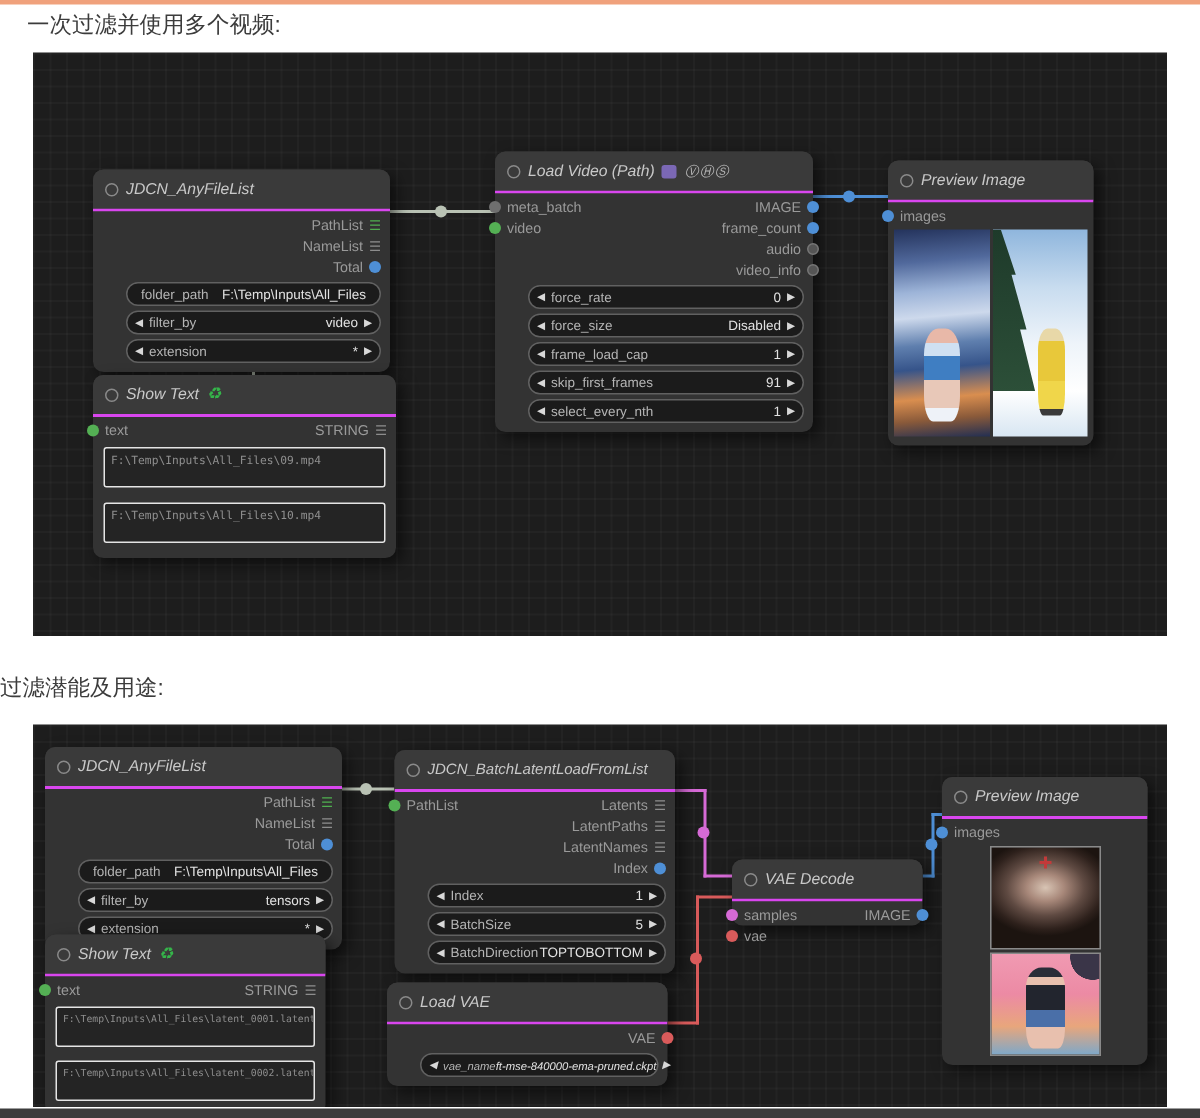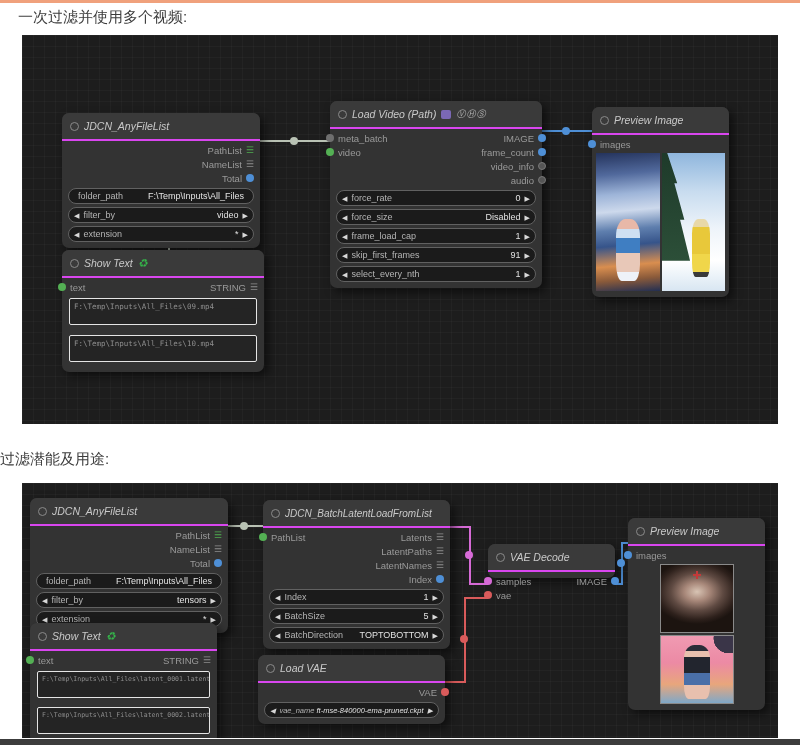--- a/index.html
+++ b/index.html
@@ -31,21 +31,21 @@
   .row{position:relative;display:flex;align-items:center;height:14px;padding:0 8px;}
   .ilabel{color:#9a9a9a;}
   .olabel{margin-left:auto;color:#9a9a9a;}
   .dot{width:8px;height:8px;border-radius:50%;position:absolute;top:3px;z-index:3;}
   .dot.in{left:-4px;} .dot.out{right:-4px;}
   .dgreen{background:#54b054;} .dblue{background:#4e8fd6;} .dgray{background:#6f6f6f;}
   .dpink{background:#d66ad6;} .dred{background:#d95b5b;} .ddark{background:#555;border:1px solid #777;width:6px;height:6px;}
   .licon{margin-left:4px;margin-right:-2px;font-size:9px;line-height:1;}
   .licon::before{content:"\2630";}
   .lgreen{color:#4fae4f;} .lgray{color:#8d8d8d;}
-  .widgets{padding:3px 6px 3px;}
+  .widgets{padding:3px 6px 3px;margin-left:16px;}
   .widget{height:14px;display:flex;align-items:center;background:#1b1b1b;
     border:1px solid #616161;border-radius:8px;padding:0 5px;margin-bottom:3px;
     font-size:9px;color:#b5b5b5;white-space:nowrap;}
   .arr{color:#d8d8d8;font-size:7px;line-height:1;}
   .arr.l::before{content:"\25C0";} .arr.r::before{content:"\25B6";}
   .wlabel{margin-left:4px;}
   .wvalue{margin-left:auto;margin-right:4px;color:#e2e2e2;text-align:center;}
   .widget.tight{font-size:7.5px;font-style:italic;}
   .stbox{background:#242424;border:1px solid #e5e5e5;border-radius:2px;margin:4px 7px;
     height:22px;padding:3px 4px 0;font-family:"DejaVu Sans Mono",monospace;
@@ -147,25 +147,25 @@
         <span class="olabel">IMAGE</span>
         <span class="dot out dblue"></span>
       </div>
       <div class="row">
         <span class="dot in dgreen"></span>
         <span class="ilabel">video</span>
         <span class="olabel">frame_count</span>
         <span class="dot out dblue"></span>
       </div>
       <div class="row">
+        <span class="olabel">audio</span>
+        <span class="dot out ddark"></span>
+      </div>
+      <div class="row">
         <span class="olabel">video_info</span>
-        <span class="dot out ddark"></span>
-      </div>
-      <div class="row">
-        <span class="olabel">audio</span>
         <span class="dot out ddark"></span>
       </div>
     </div>
     <div class="widgets">
       <div class="widget">
         <span class="arr l"></span>
         <span class="wlabel">force_rate</span>
         <span class="wvalue">0</span>
         <span class="arr r"></span>
       </div>
@@ -335,21 +335,21 @@
       </div>
       <div class="widget">
         <span class="arr l"></span>
         <span class="wlabel">BatchDirection</span>
         <span class="wvalue">TOPTOBOTTOM</span>
         <span class="arr r"></span>
       </div>
     </div>
   </div>
 
-  <div class="node" style="left:466px;top:61px;width:127px;height:34px;">
+  <div class="node" style="left:466px;top:90px;width:127px;height:44px;">
     <div class="ntitle">
       <span class="tdot"></span>
       <span>VAE Decode</span>
     </div>
     <div class="slots">
       <div class="row">
         <span class="dot in dpink"></span>
         <span class="ilabel">samples</span>
         <span class="olabel">IMAGE</span>
         <span class="dot out dblue"></span>

